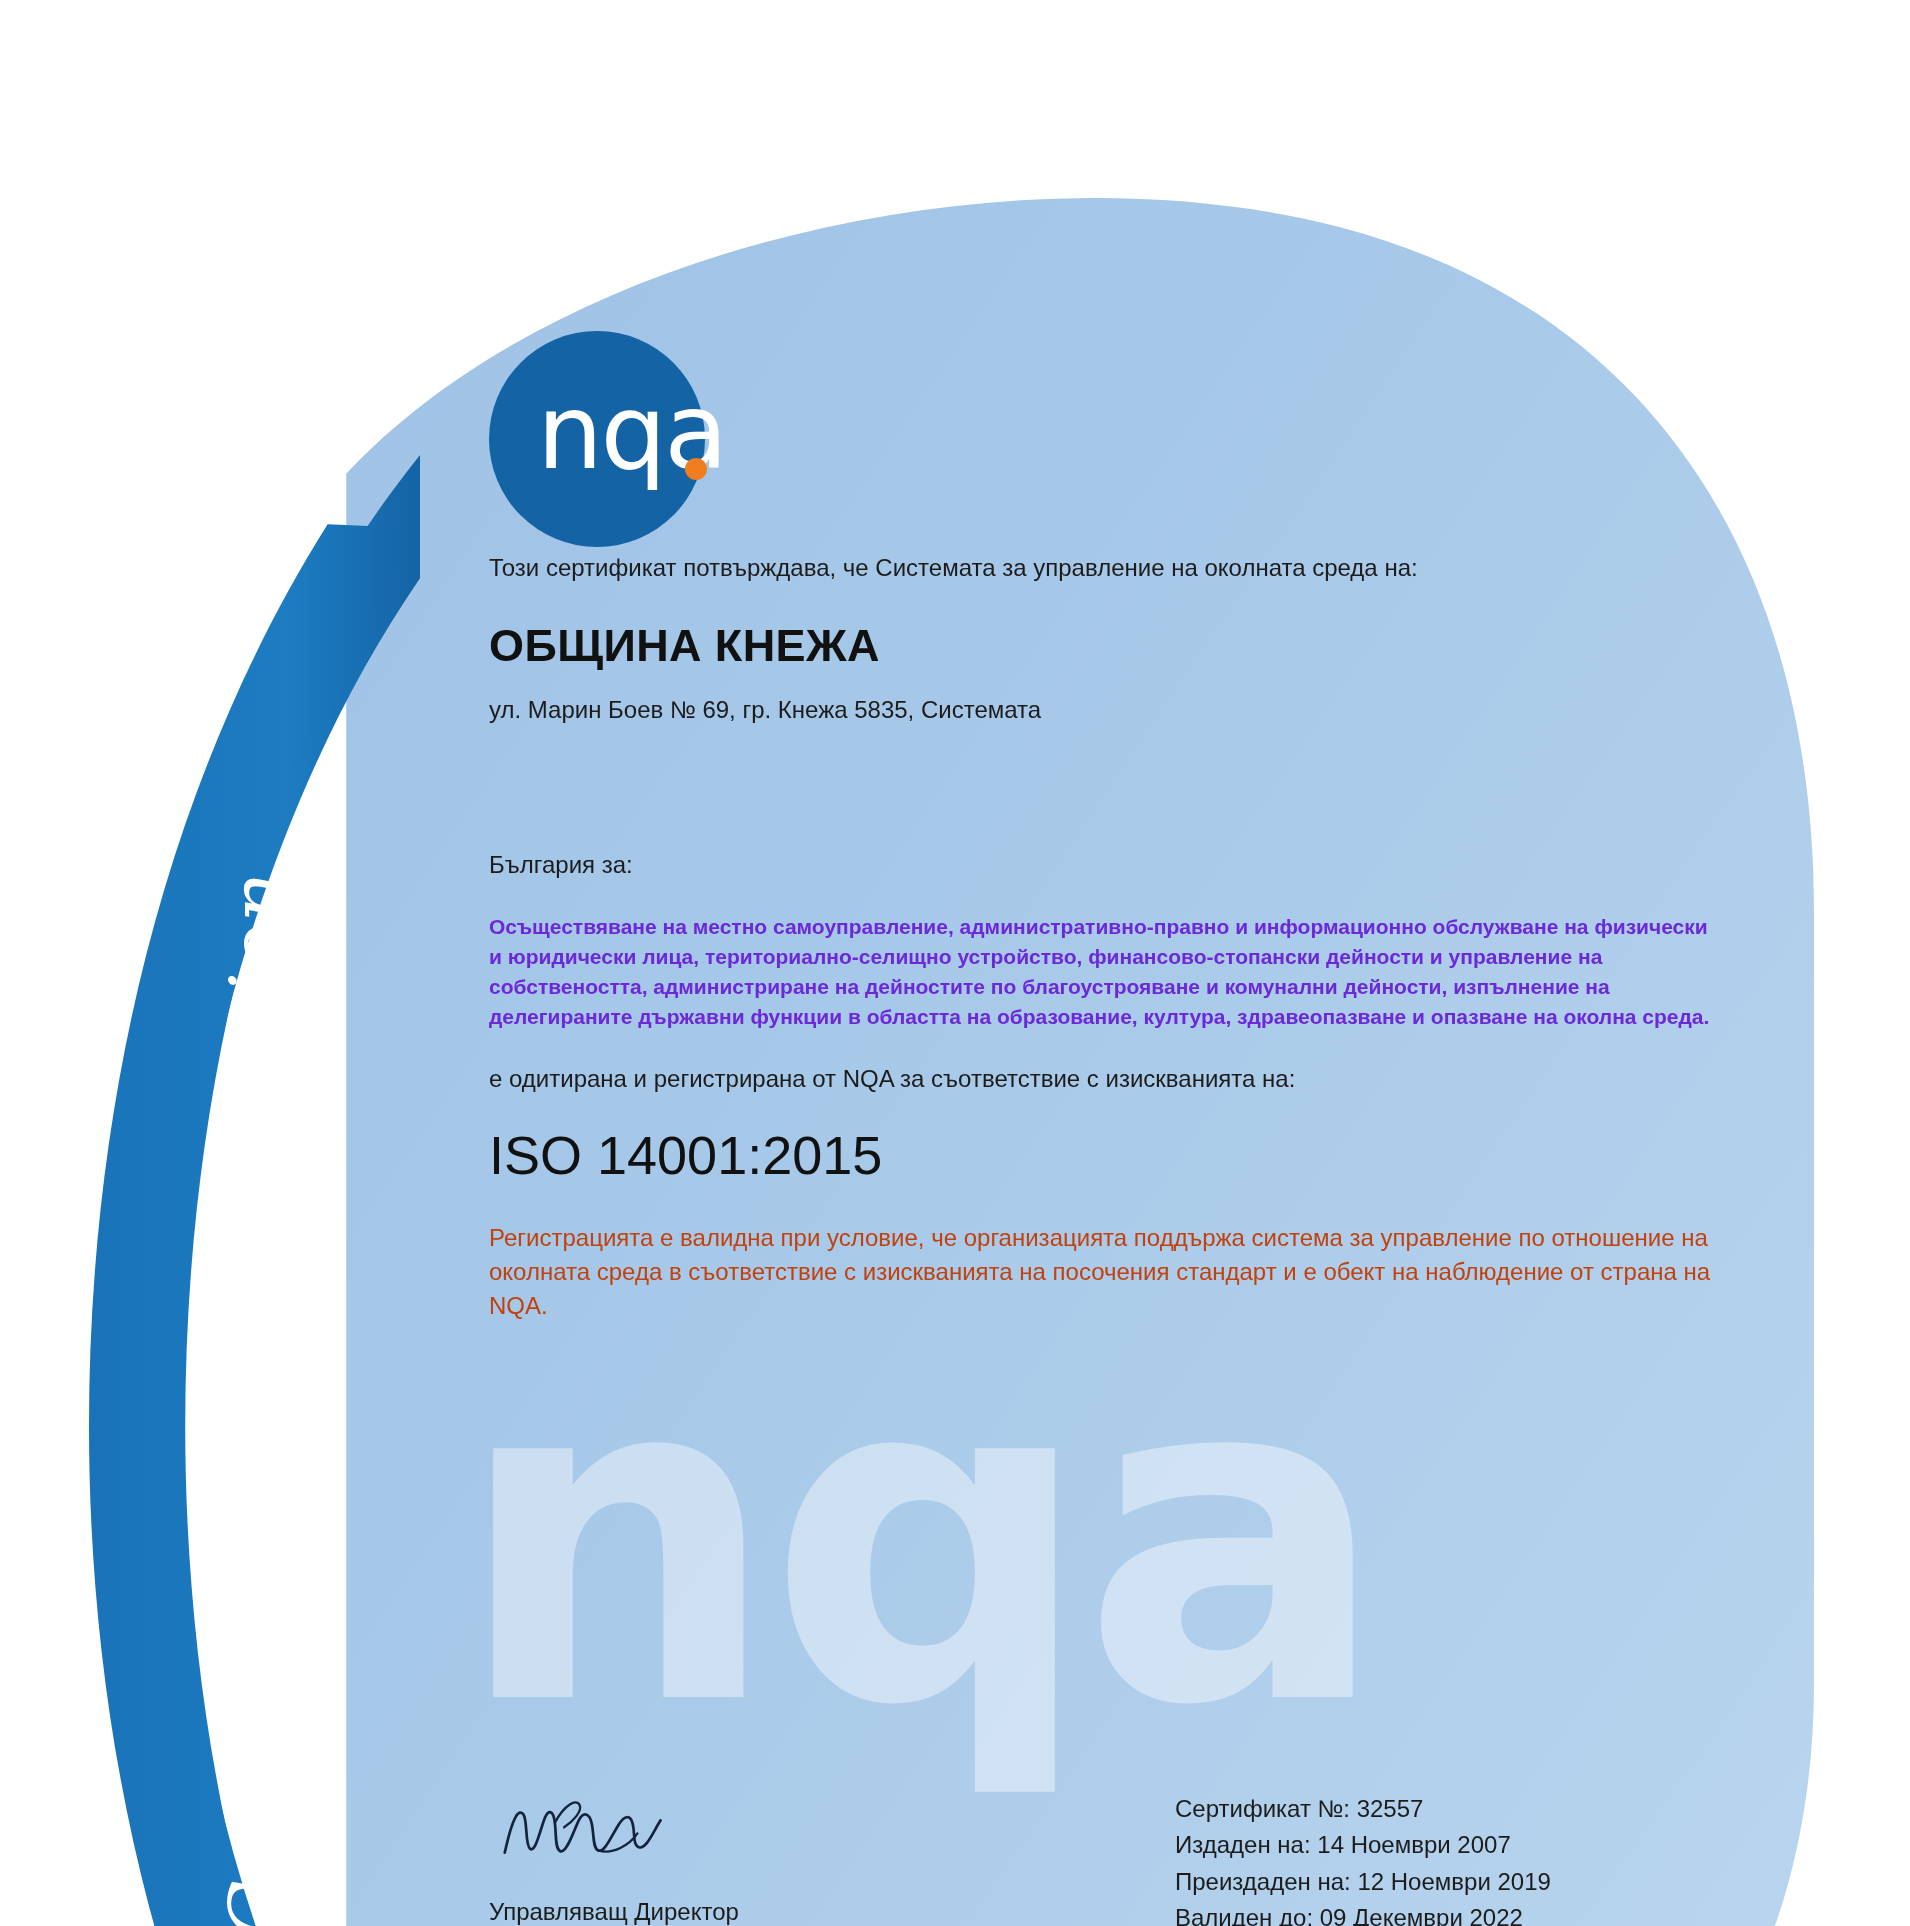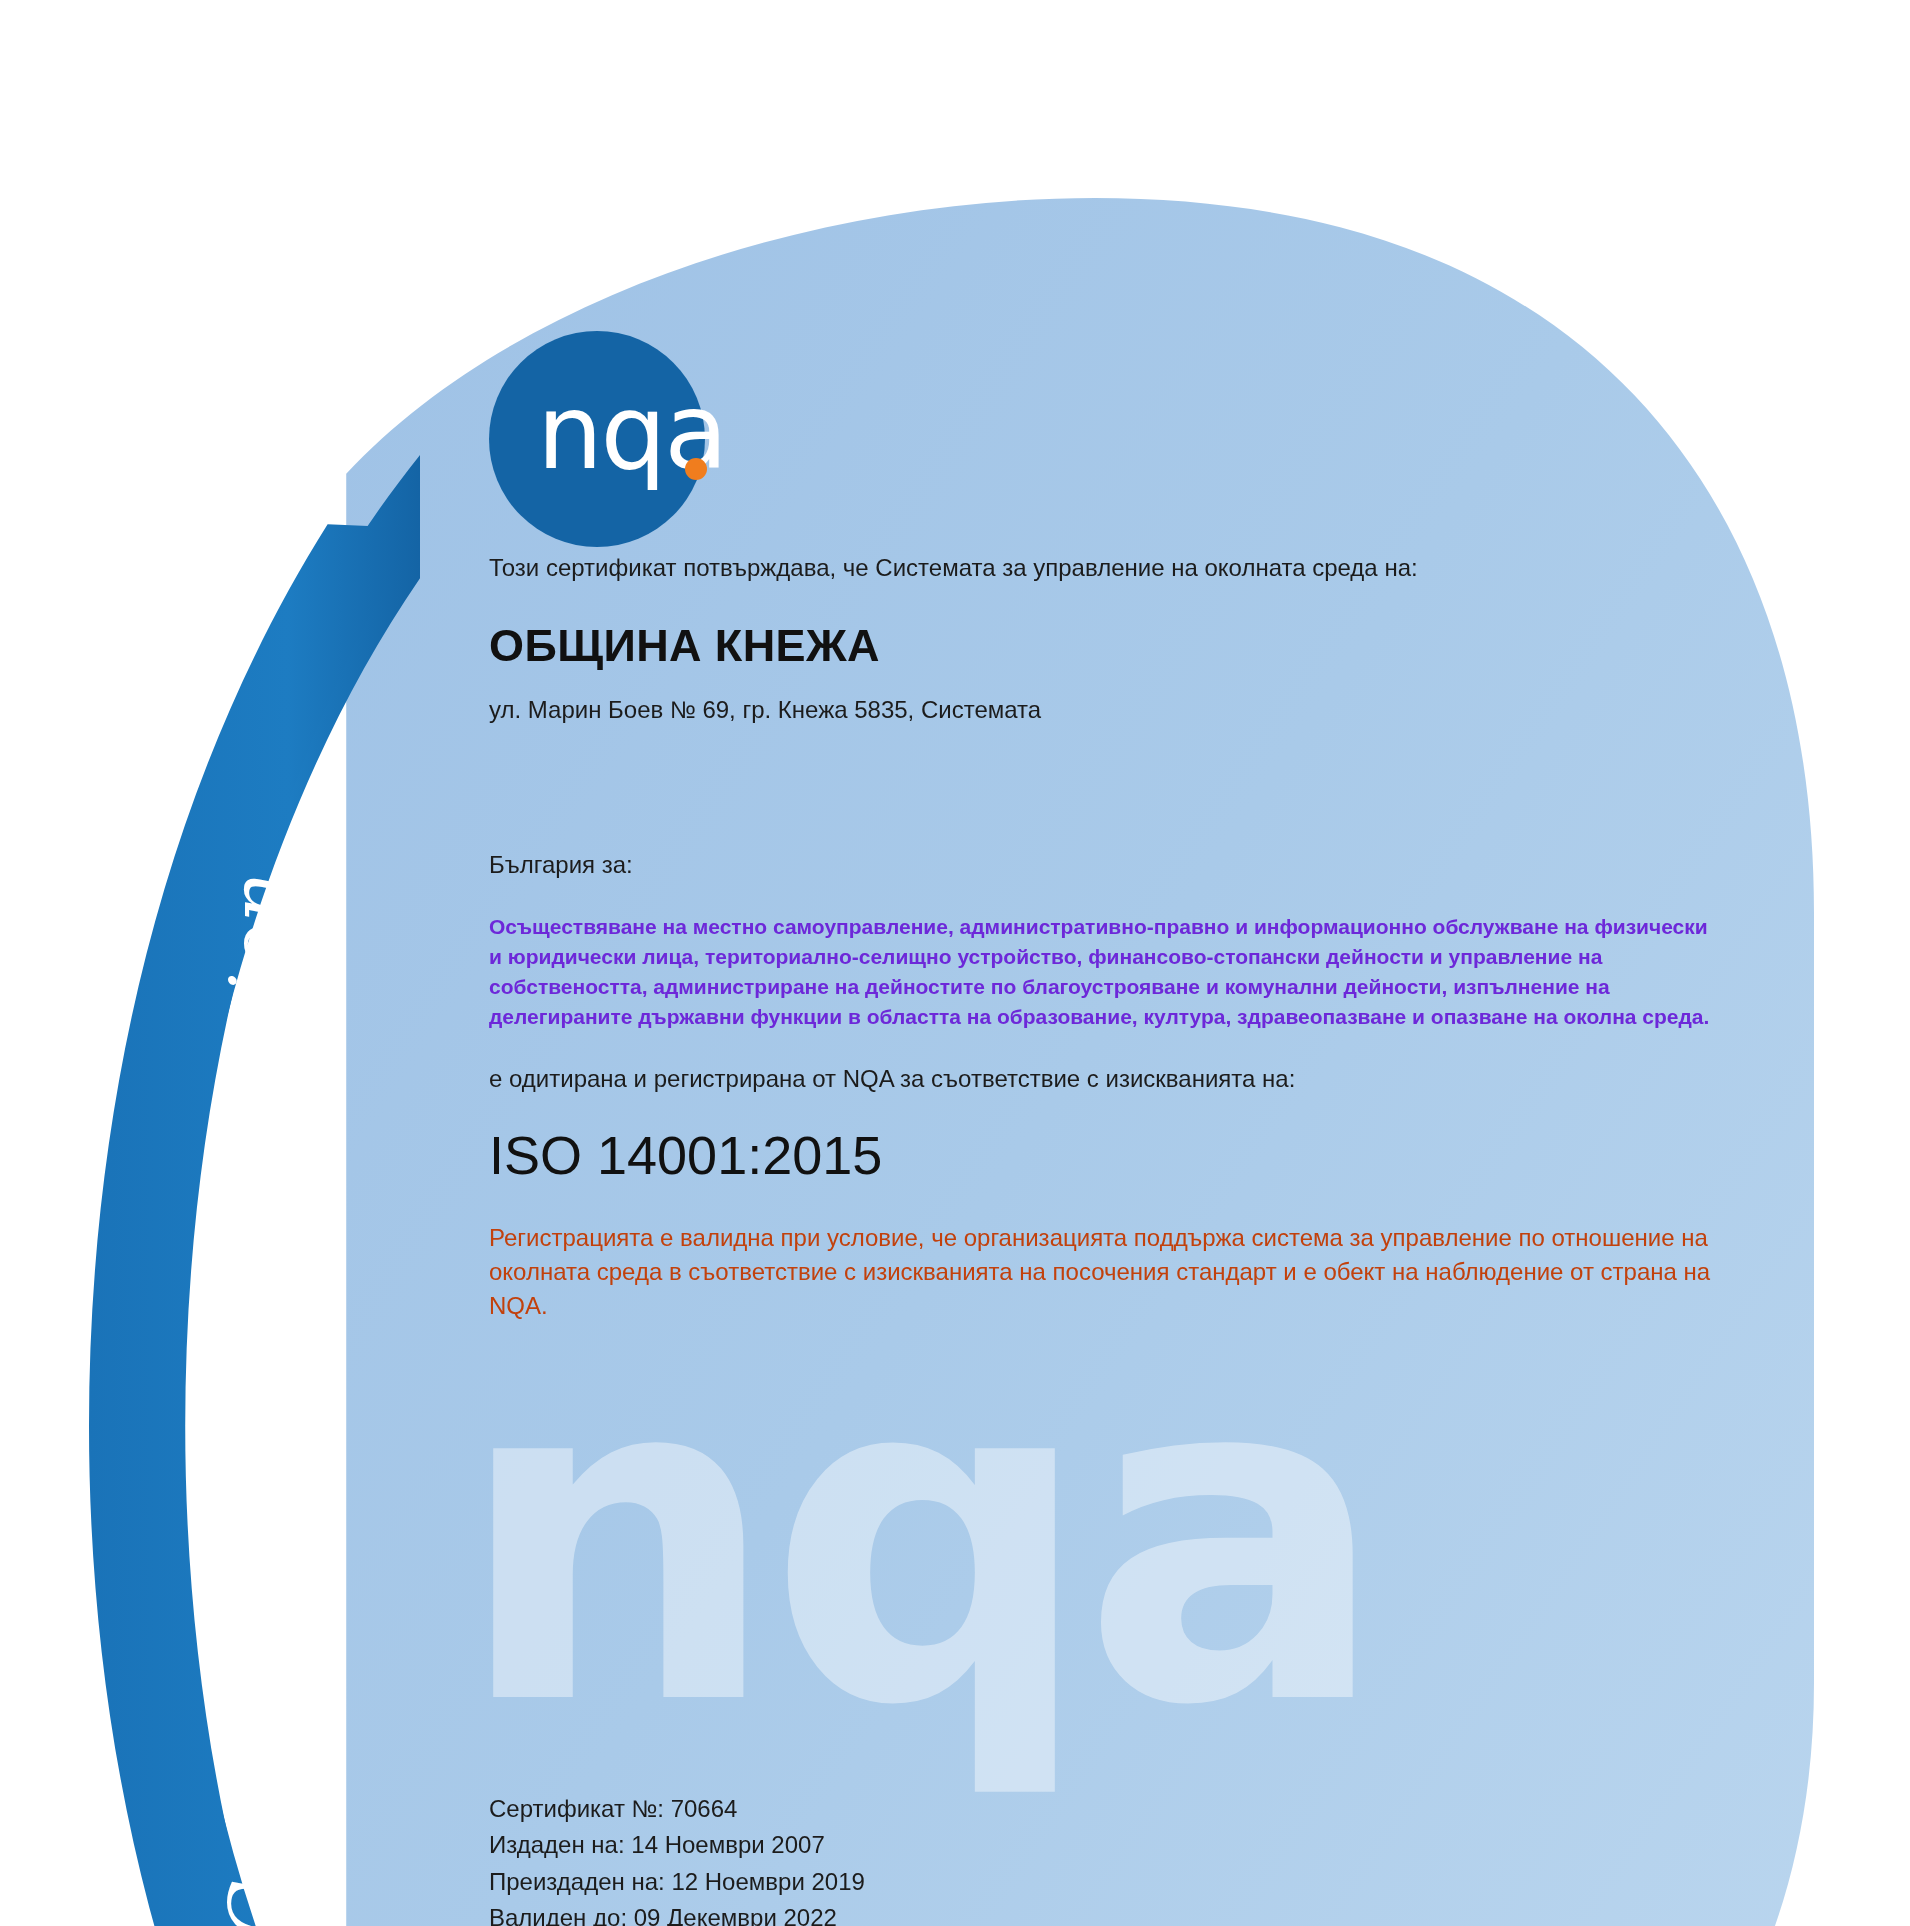--- a/index.html
+++ b/index.html
@@ -279,23 +279,36 @@
     <div class="scope">Осъществяване на местно самоуправление, административно-правно и информационно обслужване на физически и юридически лица, териториално-селищно устройство, финансово-стопански дейности и управление на собствеността, администриране на дейностите по благоустрояване и комунални дейности, изпълнение на делегираните държавни функции в областта на образование, култура, здравеопазване и опазване на околна среда.</div>
 
     <div class="audited-line">е одитирана и регистрирана от NQA за съответствие с изискванията на:</div>
 
     <div class="standard">ISO 14001:2015</div>
 
     <div class="validity">Регистрацията е валидна при условие, че организацията поддържа система за управление по отношение на околната среда в съответствие с изискванията на посочения стандарт и е обект на наблюдение от страна на NQA.</div>
   </div>
 
   <div class="footer-row">
+    <div class="sig-col">
+      <div class="signature">
+        <svg viewBox="0 0 560 230" aria-hidden="true">
+          <path d="M20 170 C40 80, 55 55, 68 70 C80 85, 72 150, 86 160 C100 170, 112 110, 124 80
+                   C134 56, 146 60, 150 92 C154 124, 150 160, 164 166 C180 172, 196 120, 212 86
+                   C224 62, 240 66, 246 96 C252 126, 248 156, 262 164 C278 172, 296 128, 316 96
+                   C330 74, 346 70, 352 96 C358 122, 352 150, 368 156 C386 162, 404 118, 424 86" fill="none" stroke="#14233c" stroke-width="7" stroke-linecap="round"></path>
+          <path d="M150 92 C176 44, 206 30, 214 46 C222 62, 196 90, 174 104" fill="none" stroke="#14233c" stroke-width="6" stroke-linecap="round"></path>
+          <path d="M262 164 C300 176, 344 150, 364 120" fill="none" stroke="#14233c" stroke-width="6" stroke-linecap="round"></path>
+        </svg>
+      </div>
+      <div class="sig-title">Управляващ Директор</div>
+    </div>
 
     <div class="details-col">
-      <div>Сертификат №: 70664</div>
+      <div>Сертификат №: 32557</div>
       <div>Издаден на: 14 Ноември 2007</div>
       <div>Преиздаден на: 12 Ноември 2019</div>
       <div>Валиден до: 09 Декември 2022</div>
 
     </div>
   </div>
 
 </div>
 
 

